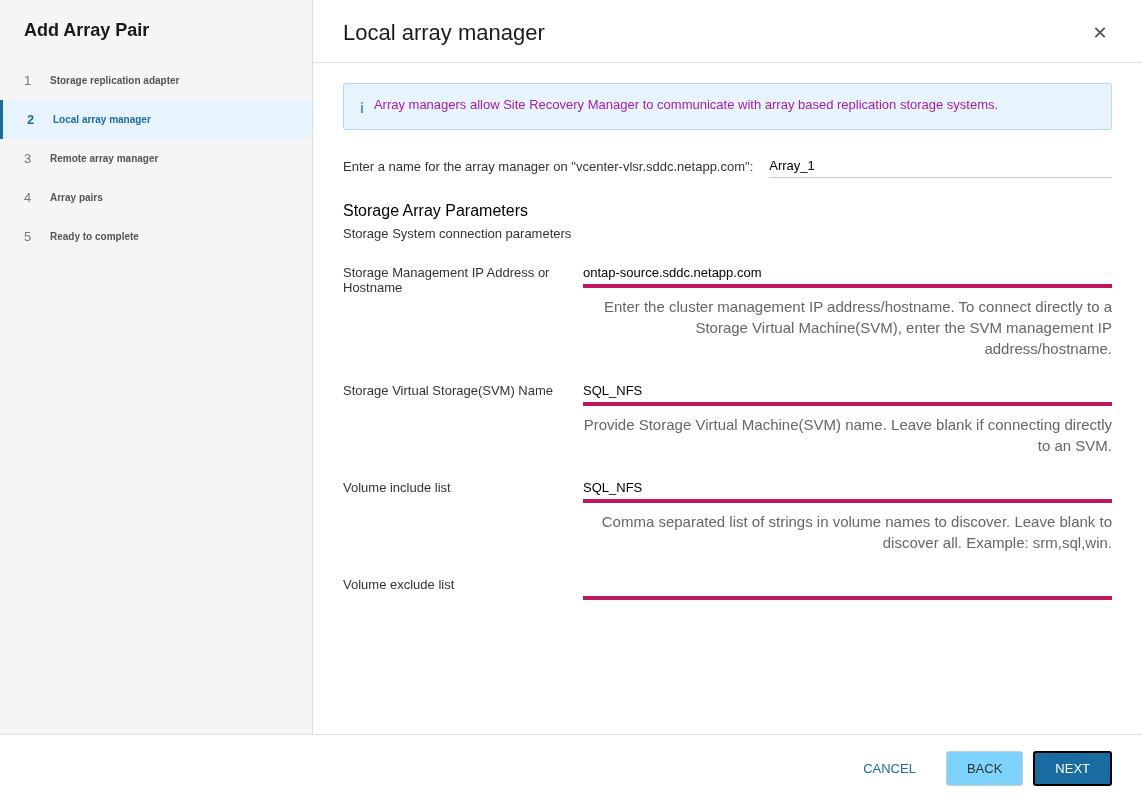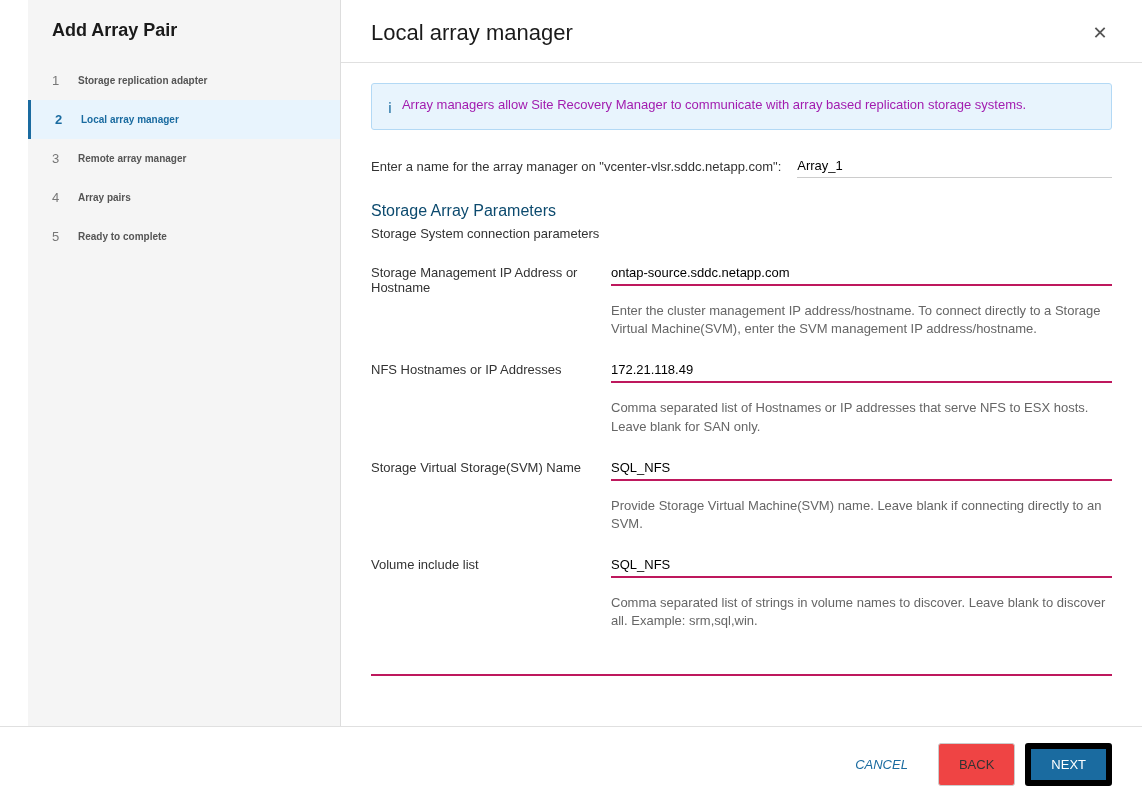--- a/index.html
+++ b/index.html
@@ -18,21 +18,20 @@
       background: #fff;
       display: flex;
       flex-direction: column;
       box-shadow: 0 4px 20px rgba(0,0,0,0.3);
       position: relative;
     }
     .dialog-body {
       display: flex;
       flex: 1;
       overflow: hidden;
-      padding-left: 28px;
     }
     
     .sidebar {
       width: 313px;
       background: #f5f5f5;
       border-right: 1px solid #ddd;
       padding: 20px 0;
       flex-shrink: 0;
     }
     .sidebar-title {
@@ -140,21 +139,21 @@
       border: none;
       border-bottom: 1px solid #ccc;
       padding: 4px 0;
       font-size: 13px;
       outline: none;
       background: transparent;
     }
     .section-title {
       font-size: 16px;
       font-weight: 500;
-      color: #0c4a6e;
+      color: #000000;
       margin-bottom: 6px;
     }
     .section-subtitle {
       font-size: 13px;
       color: #333;
       margin-bottom: 20px;
     }
     .param-row {
       display: flex;
       align-items: flex-start;
@@ -168,31 +167,32 @@
       color: #333;
       padding-top: 4px;
       padding-right: 20px;
     }
     .param-input-group {
       flex: 1;
     }
     .param-input {
       width: 100%;
       border: none;
-      border-bottom: 2px solid #be185d;
+      border-bottom: 4px solid #be185d;
       padding: 4px 0;
       font-size: 13px;
       outline: none;
       background: transparent;
-      margin-bottom: 16px;
+      margin-bottom: 8px;
     }
     .param-hint {
-      font-size: 13px;
+      font-size: 15px;
       color: #666;
       line-height: 1.4;
+      text-align: right;
     }
     
     .dialog-footer {
       padding: 16px 30px;
       border-top: 1px solid #e0e0e0;
       display: flex;
       justify-content: flex-end;
       gap: 10px;
       background: #fff;
     }
@@ -201,31 +201,30 @@
       font-size: 13px;
       border-radius: 3px;
       cursor: pointer;
       border: 1px solid transparent;
       font-weight: 500;
     }
     .btn-cancel {
       background: transparent;
       border: none;
       color: #1a6ba0;
-      font-style: italic;
     }
     .btn-back {
-      background: #ef4444;
+      background: #7dd3fc;
       border: 1px solid #ccc;
       color: #333;
     }
     .btn-next {
       background: #1a6ba0;
       color: #fff;
-      border: 6px solid #000000;
+      border: 2px solid #000000;
     }
   </style>
 </head>
 <body>
 
 <div class="dialog">
   <div class="dialog-body">
 
     <div class="sidebar">
       <div class="sidebar-title">Add Array Pair</div>
@@ -275,41 +274,35 @@
 
         <div id="params-container">
             <div class="param-row">
       <div class="param-label">Storage Management IP Address or Hostname</div>
       <div class="param-input-group">
         <input class="param-input" type="text" value="ontap-source.sddc.netapp.com" style="">
         <div class="param-hint">Enter the cluster management IP address/hostname. To connect directly to a Storage Virtual Machine(SVM), enter the SVM management IP address/hostname.</div>
       </div>
     </div>
             <div class="param-row">
-      <div class="param-label">NFS Hostnames or IP Addresses</div>
-      <div class="param-input-group">
-        <input class="param-input" type="text" value="172.21.118.49" style="">
-        <div class="param-hint">Comma separated list of Hostnames or IP addresses that serve NFS to ESX hosts. Leave blank for SAN only.</div>
-      </div>
-    </div>
-            <div class="param-row">
       <div class="param-label">Storage Virtual Storage(SVM) Name</div>
       <div class="param-input-group">
         <input class="param-input" type="text" value="SQL_NFS" style="">
         <div class="param-hint">Provide Storage Virtual Machine(SVM) name. Leave blank if connecting directly to an SVM.</div>
       </div>
     </div>
             <div class="param-row">
       <div class="param-label">Volume include list</div>
       <div class="param-input-group">
         <input class="param-input" type="text" value="SQL_NFS" style="">
         <div class="param-hint">Comma separated list of strings in volume names to discover. Leave blank to discover all. Example: srm,sql,win.</div>
       </div>
     </div>
             <div class="param-row">
+      <div class="param-label">Volume exclude list</div>
       <div class="param-input-group">
         <input class="param-input" type="text" value="" style="">
       </div>
     </div>
           </div>
       </div>
     </div>
   </div>
 
   <div class="dialog-footer">

